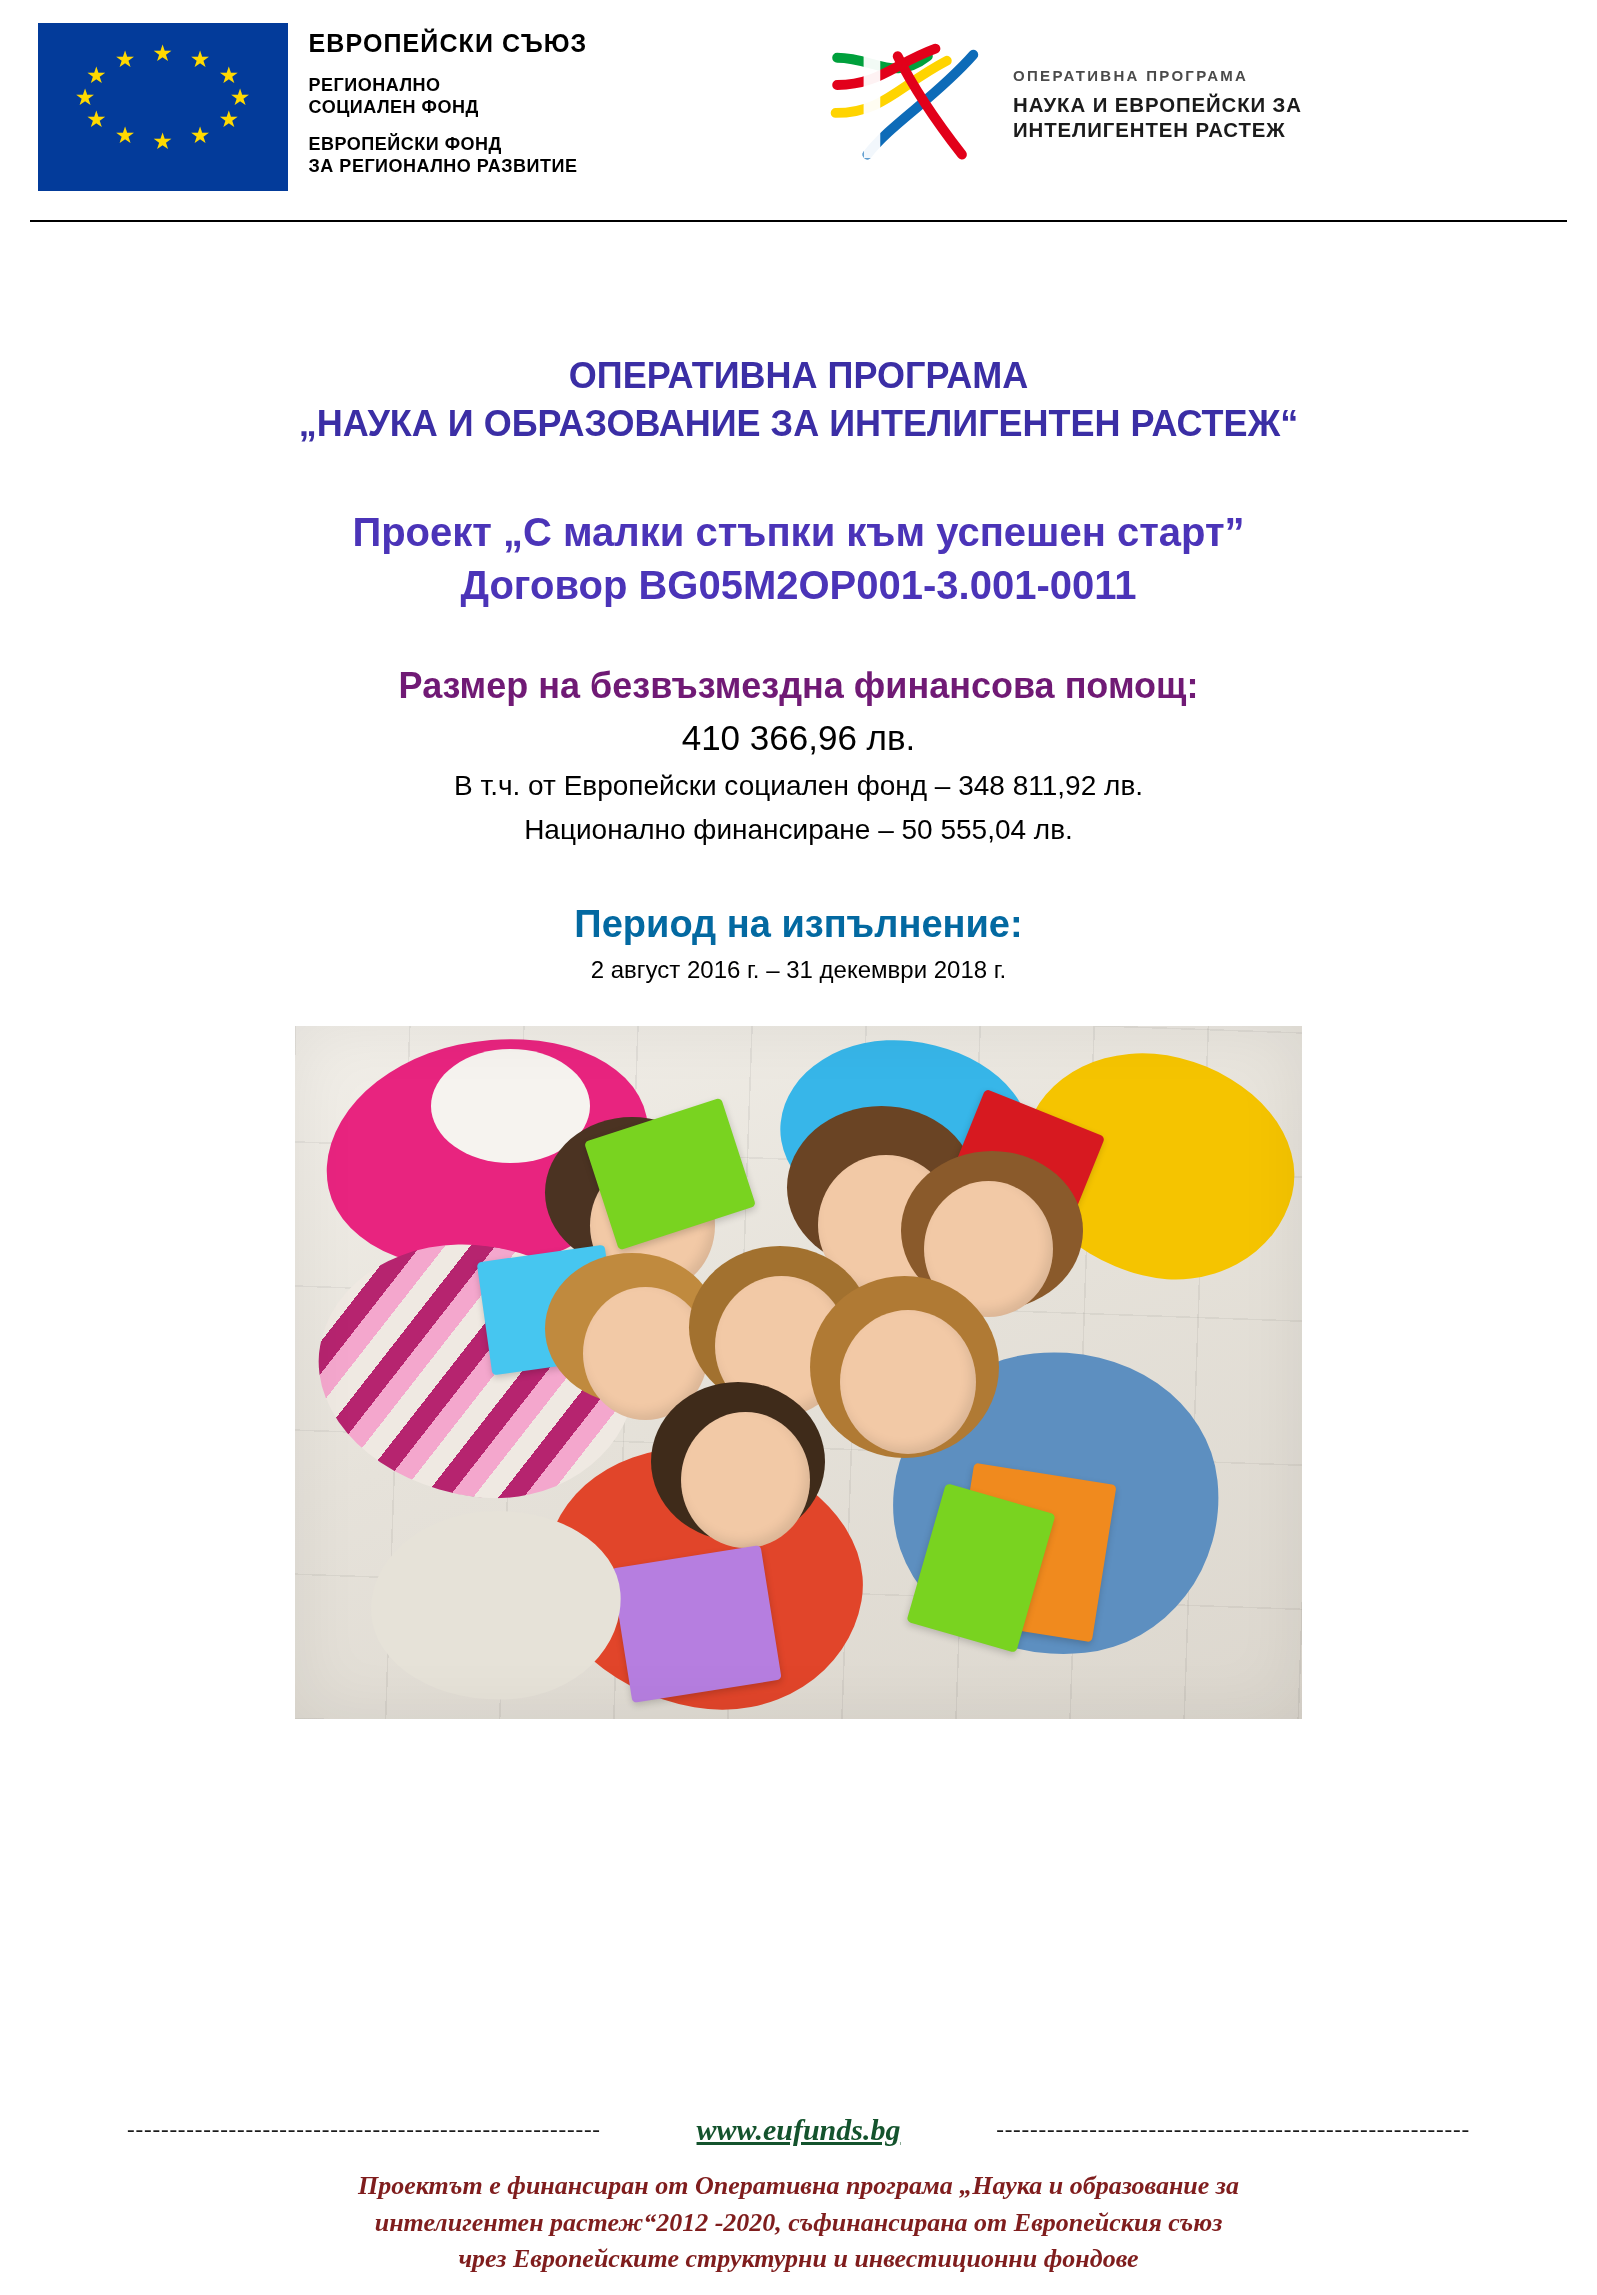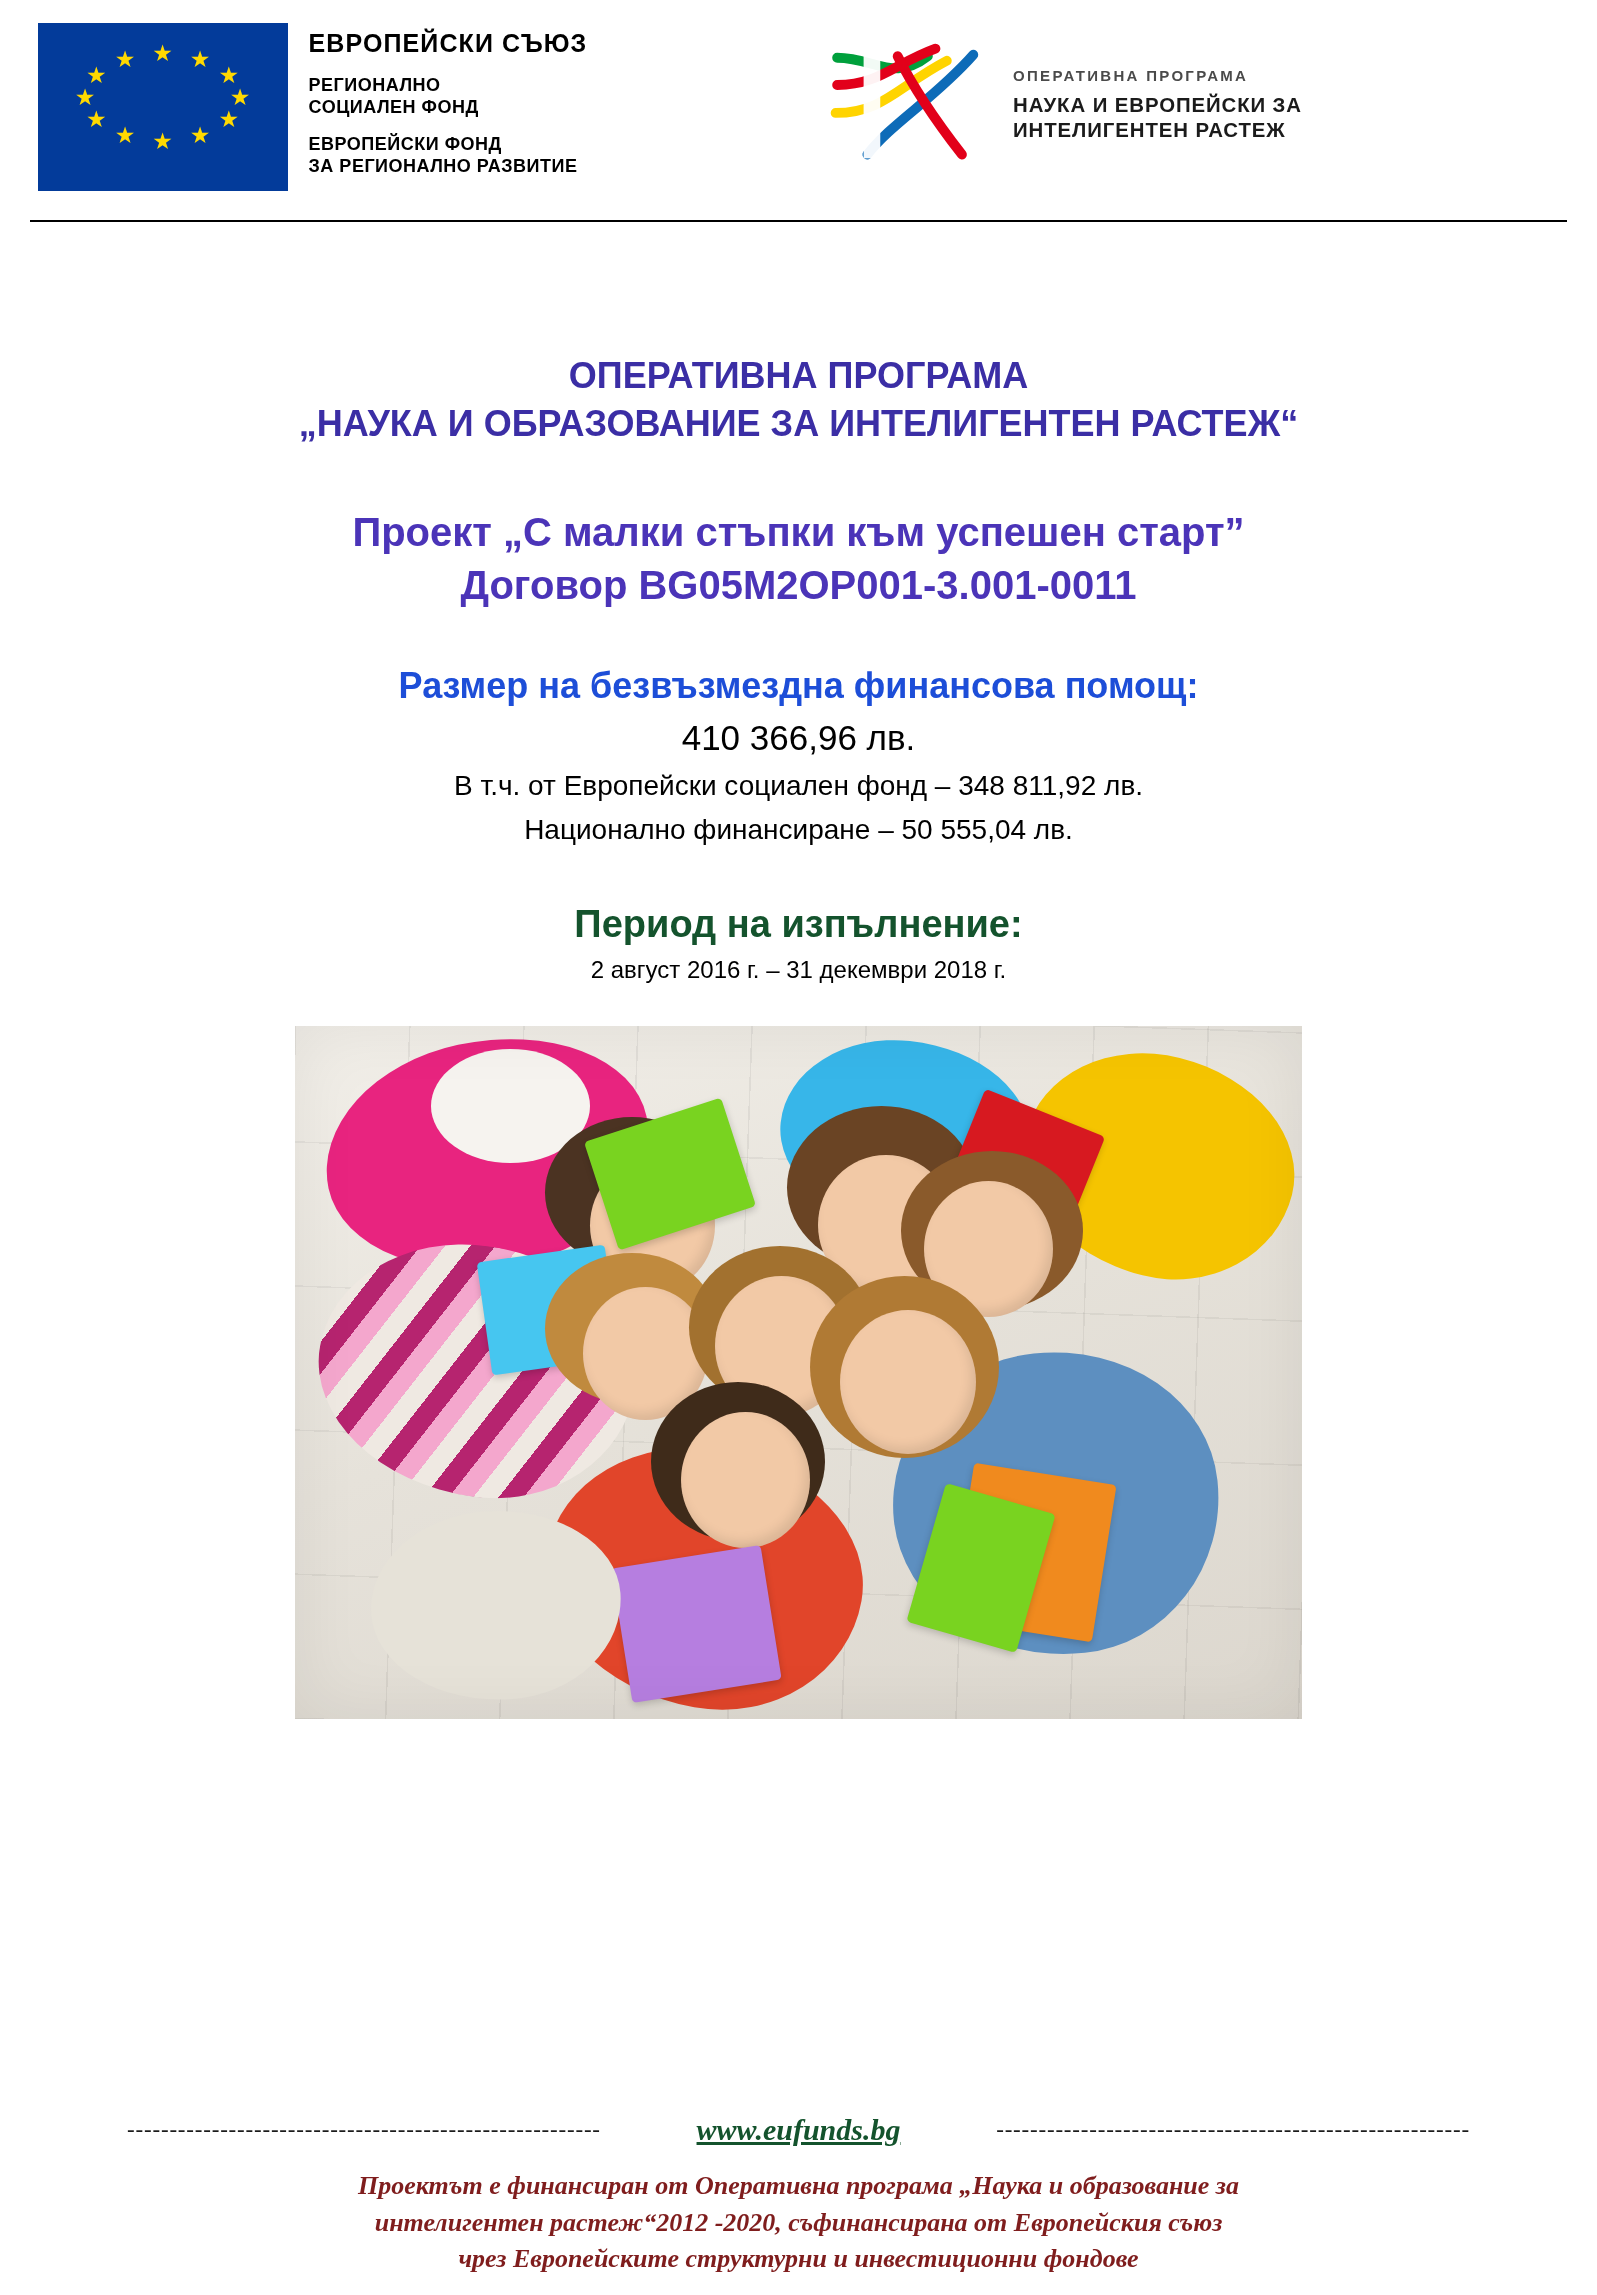--- a/index.html
+++ b/index.html
@@ -124,34 +124,34 @@
     color: #4b34b8;
     font-weight: bold;
     font-size: 40px;
     line-height: 1.33;
     margin-top: 59px;
   }
   .grant-label {
     font-weight: bold;
     font-size: 36px;
     margin-top: 53px;
-    color: #1d4ed8;
+    color: #701a75;
   }
   .grant-amount {
     font-size: 35px;
     margin-top: 10.6px;
     color: #000;
   }
   .grant-line {
     font-size: 28px;
     margin-top: 12px;
     color: #000;
   }
   .period-label {
-    color: #14532d;
+    color: #0369a1;
     font-weight: bold;
     font-size: 38px;
     margin-top: 57px;
   }
   .period-value {
     font-size: 24px;
     margin-top: 10px;
     color: #000;
   }
 

